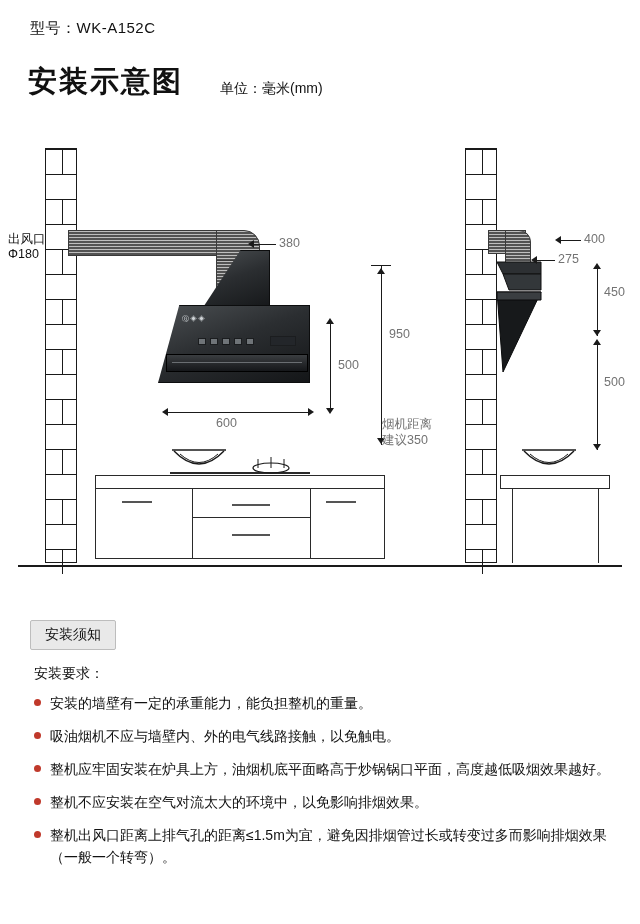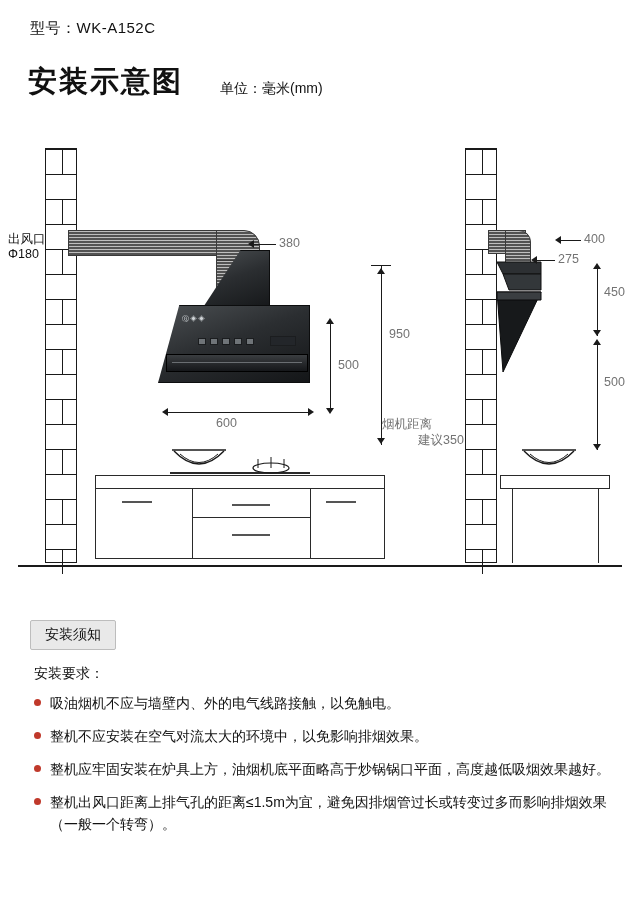--- a/index.html
+++ b/index.html
@@ -320,21 +320,21 @@
     <div class="arrow down" style="left:326px; top:288px;"></div>
     <div class="dim-text" style="left:338px; top:238px;">500</div>
 
     <div class="dimline" style="left:381px; top:145px; width:1px; height:180px;"></div>
     <div class="dimline" style="left:371px; top:145px; width:20px; height:1px;"></div>
     <div class="arrow up" style="left:377px; top:148px;"></div>
     <div class="arrow down" style="left:377px; top:318px;"></div>
     <div class="dim-text" style="left:389px; top:207px;">950</div>
 
     <div class="dim-text" style="left:382px; top:296px;text-align:right;">烟机距离</div>
-    <div class="dim-text" style="left:382px; top:312px;margin-left:36px;">建议350</div>
+    <div class="dim-text" style="left:382px; top:312px;">建议350</div>
 
     <div class="counter" style="left:95px; top:355px; width:290px; height:14px;"></div>
     <div class="counter" style="left:95px; top:369px; width:290px; height:70px; border-top:none;"></div>
     <div class="thin-line" style="left:192px; top:369px; width:1px; height:70px;"></div>
     <div class="thin-line" style="left:310px; top:369px; width:1px; height:70px;"></div>
     <div class="thin-line" style="left:192px; top:397px; width:118px; height:1px;"></div>
     <div class="handle" style="left:232px; top:384px; width:38px;"></div>
     <div class="handle" style="left:232px; top:414px; width:38px;"></div>
     <div class="handle" style="left:122px; top:381px; width:30px;"></div>
     <div class="handle" style="left:326px; top:381px; width:30px;"></div>
@@ -389,29 +389,33 @@
       <line x1="0" y1="3" x2="54" y2="3" stroke="#1a1a1a" stroke-width="1.4"></line>
     </svg>
   </div>
 
   <div class="section-tag">安装须知</div>
   <div class="req-title">安装要求：</div>
 
   <div class="bullets">
     <div class="bullet">
       <span class="dot"></span>
+      <span class="txt">安装的墙壁有一定的承重能力，能负担整机的重量。</span>
+    </div>
+    <div class="bullet">
+      <span class="dot"></span>
       <span class="txt">吸油烟机不应与墙壁内、外的电气线路接触，以免触电。</span>
+    </div>
+    <div class="bullet">
+      <span class="dot"></span>
+      <span class="txt">整机应牢固安装在炉具上方，油烟机底平面略高于炒锅锅口平面，高度越低吸烟效果越好。</span>
     </div>
     <div class="bullet">
       <span class="dot"></span>
       <span class="txt">整机不应安装在空气对流太大的环境中，以免影响排烟效果。</span>
     </div>
     <div class="bullet">
       <span class="dot"></span>
-      <span class="txt">整机应牢固安装在炉具上方，油烟机底平面略高于炒锅锅口平面，高度越低吸烟效果越好。</span>
-    </div>
-    <div class="bullet">
-      <span class="dot"></span>
       <span class="txt">整机出风口距离上排气孔的距离≤1.5m为宜，避免因排烟管过长或转变过多而影响排烟效果（一般一个转弯）。</span>
     </div>
   </div>
 
 </div>
 
 </body></html>

